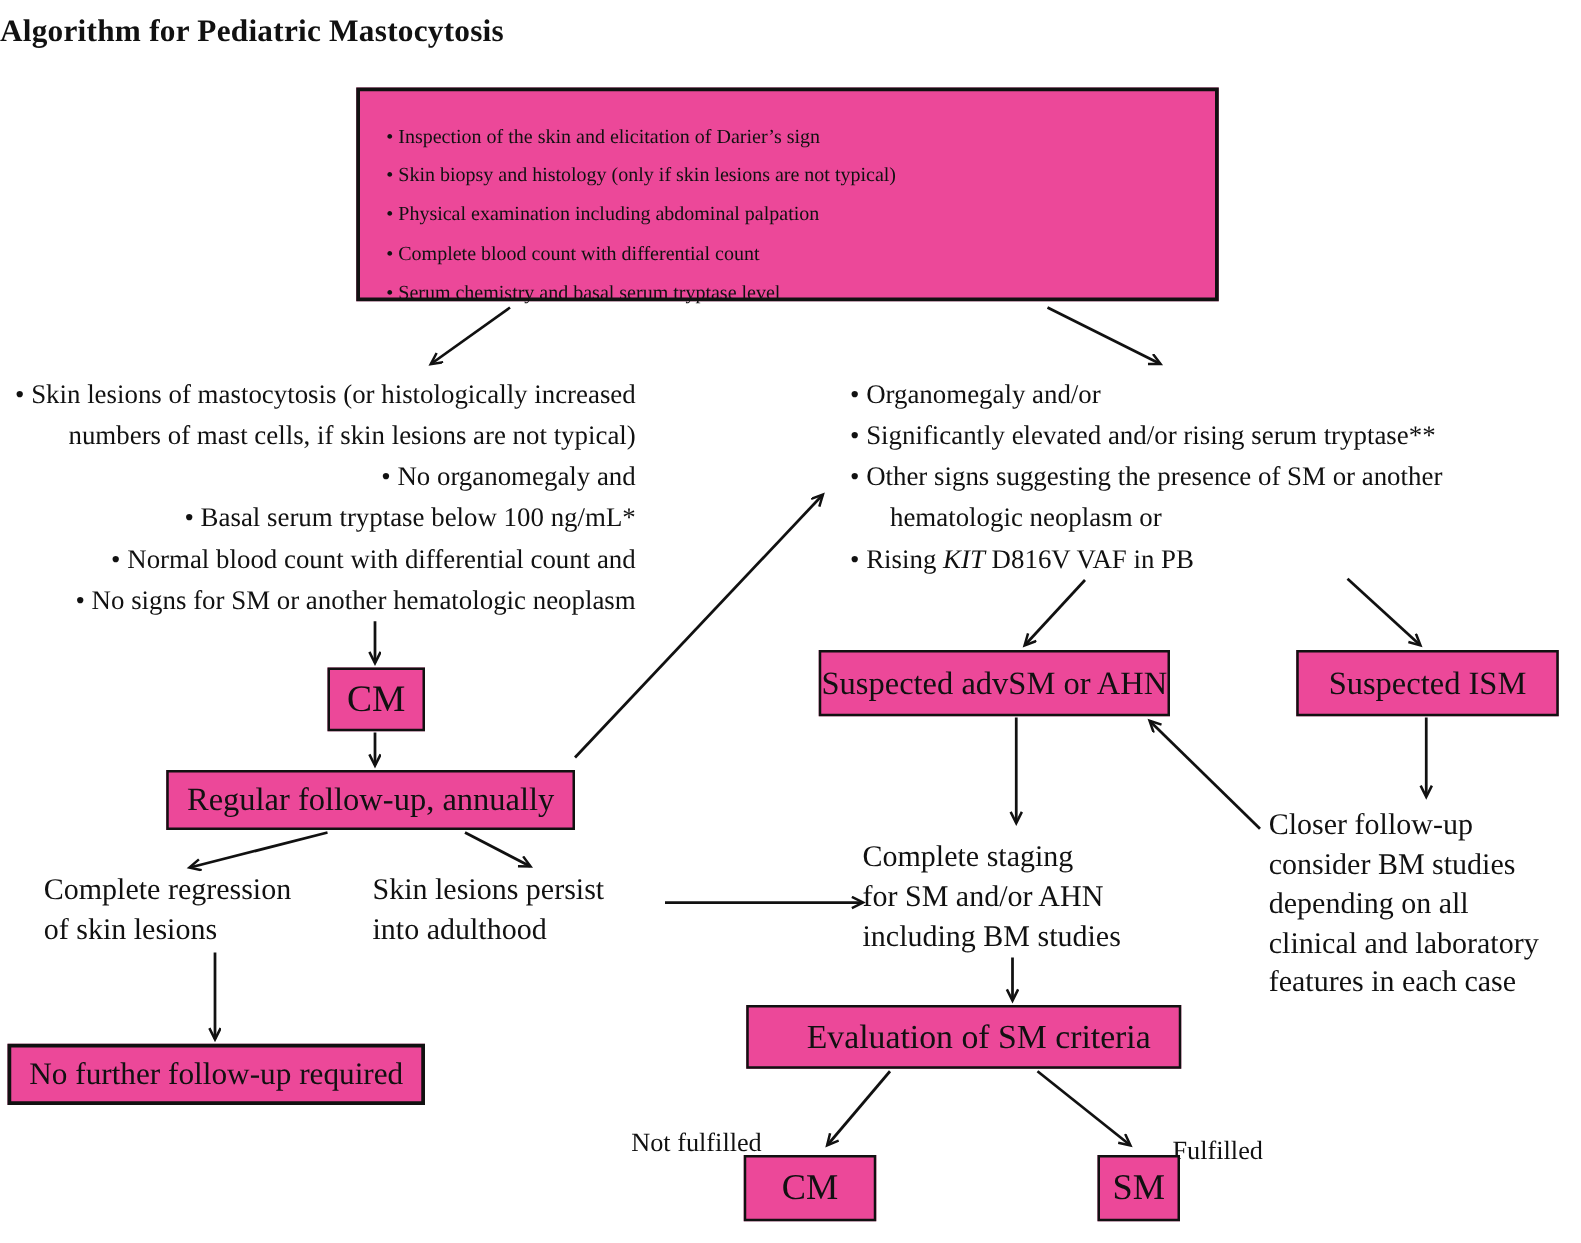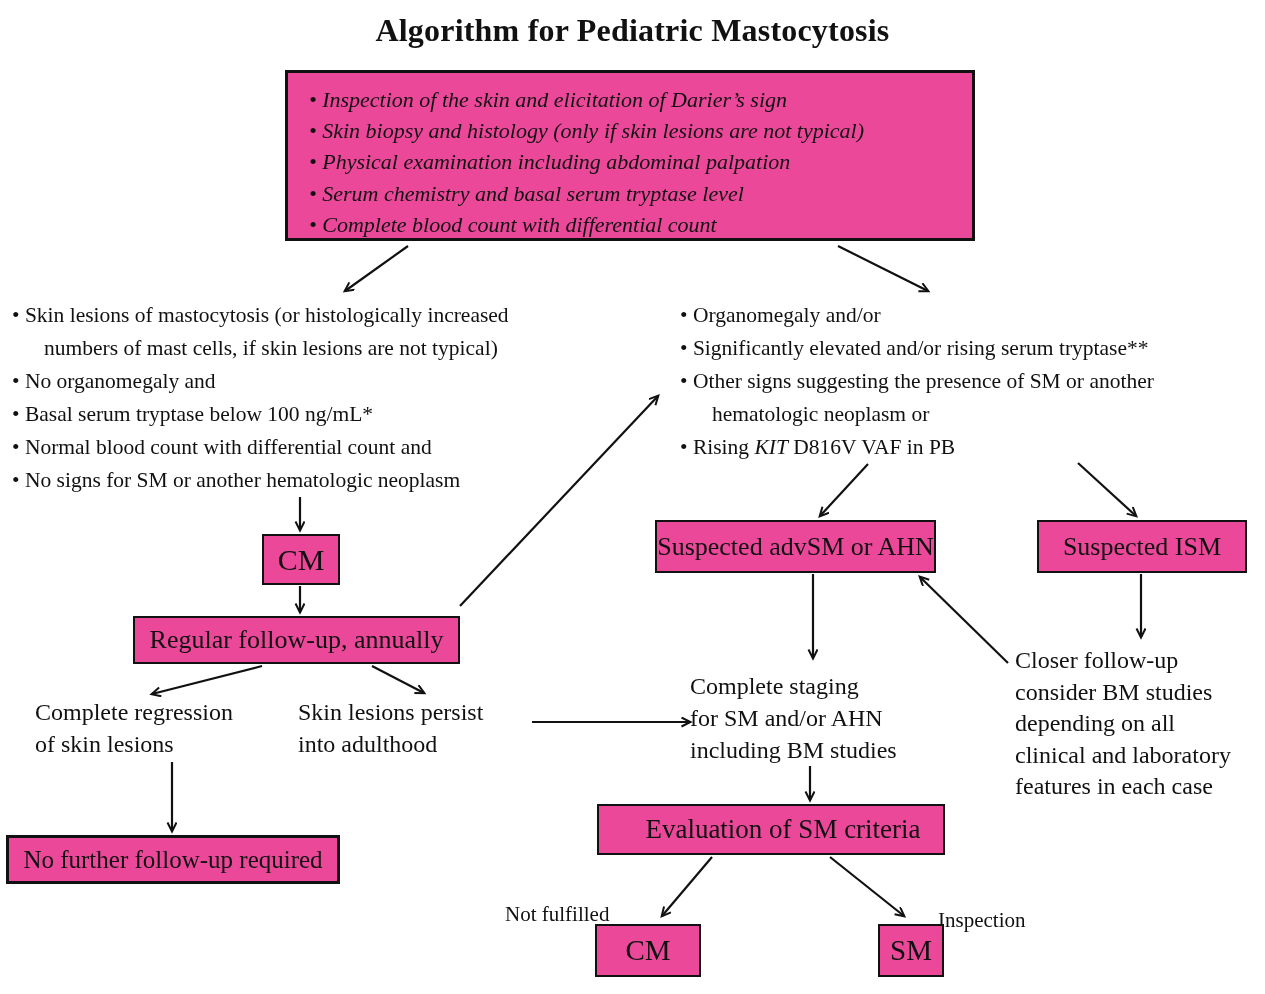--- a/index.html
+++ b/index.html
@@ -2,34 +2,34 @@
 <html><head>
 <meta charset="utf-8">
 <style>
   html,body{margin:0;padding:0;background:#ffffff;}
   #canvas{
     position:relative;width:1265px;height:994px;background:#ffffff;
     font-family:"Liberation Serif","DejaVu Serif",serif;color:#111111;overflow:hidden;
   }
   .abs{position:absolute;}
   #title{
-    left:0;top:12px;width:1265px;text-align:center;
-    font-size:32px;font-weight:bold;letter-spacing:.2px;
+    left:0;top:12px;width:1265px;text-align:left;
+    font-size:25px;font-weight:bold;letter-spacing:.2px;
   }
   .node{
     position:absolute;border:2.5px solid #111111;background:#ec4899;
     display:flex;align-items:center;justify-content:center;text-align:center;
     box-sizing:border-box;
   }
   .thick{border-width:3px;}
   
   .blist{position:absolute;font-size:21.5px;line-height:33px;white-space:nowrap;}
   .blist .bullet::before{content:"• ";}
   .blist .cont{padding-left:32px;}
-  .workup-list{position:absolute;left:309px;top:84px;font-size:22px;line-height:31.2px;white-space:nowrap;font-style:italic;}
+  .workup-list{position:absolute;left:309px;top:94px;font-size:16px;line-height:31.2px;white-space:nowrap;}
   .workup-list .bullet::before{content:"• ";}
   .tblock{position:absolute;font-size:24px;line-height:32px;}
   .edge-label{position:absolute;font-size:21px;margin-top:26px;}
   .gene{font-style:italic;font-family:Liberation Serif, serif;}
   svg#arrows{position:absolute;left:0;top:0;}
   svg#arrows line{stroke:#111111;stroke-width:2.2;}
 </style>
 </head>
 <body>
 
@@ -60,25 +60,25 @@
     <line x1="810" y1="766" x2="810" y2="800" marker-end="url(#ah)"></line>
     <line x1="712" y1="857" x2="662" y2="916" marker-end="url(#ah)"></line>
     <line x1="830" y1="857" x2="904" y2="916" marker-end="url(#ah)"></line>
   </svg>
 
   <div class="node thick" style="left:285px;top:70px;width:690px;height:171px;"></div>
   <div class="workup-list">
     <div class="bullet">Inspection of the skin and elicitation of Darier’s sign</div>
     <div class="bullet">Skin biopsy and histology (only if skin lesions are not typical)</div>
     <div class="bullet">Physical examination including abdominal palpation</div>
+    <div class="bullet">Complete blood count with differential count</div>
     <div class="bullet">Serum chemistry and basal serum tryptase level</div>
-    <div class="bullet">Complete blood count with differential count</div>
   </div>
 
-  <div class="blist" style="left:12px;top:299px;">
+  <div class="blist" style="left:12px;top:299px;text-align:right;">
     <div class="bullet">Skin lesions of mastocytosis (or histologically increased</div>
     <div class="cont">numbers of mast cells, if skin lesions are not typical)</div>
     <div class="bullet">No organomegaly and</div>
     <div class="bullet">Basal serum tryptase below 100 ng/mL*</div>
     <div class="bullet">Normal blood count with differential count  and</div>
     <div class="bullet">No signs for SM or another hematologic neoplasm</div>
   </div>
 
   <div class="blist" style="left:680px;top:299px;">
     <div class="bullet">Organomegaly and/or</div>
@@ -118,18 +118,18 @@
     <div>Closer follow-up</div>
     <div>consider BM studies</div>
     <div>depending on all</div>
     <div>clinical and laboratory</div>
     <div>features in each case</div>
   </div>
 
   <div class="node" style="left:597px;top:804px;width:348px;height:51px;font-size:27px;padding-left:24px;">Evaluation of SM criteria</div>
 
   <div class="edge-label" style="left:505px;top:876px;">Not fulfilled</div>
-  <div class="edge-label" style="left:938px;top:882px;">Inspection</div>
+  <div class="edge-label" style="left:938px;top:882px;">Fulfilled</div>
 
   <div class="node" style="left:595px;top:924px;width:106px;height:53px;font-size:29px;">CM</div>
   <div class="node" style="left:878px;top:924px;width:66px;height:53px;font-size:29px;">SM</div>
 
 </div>
 
 </body></html>

